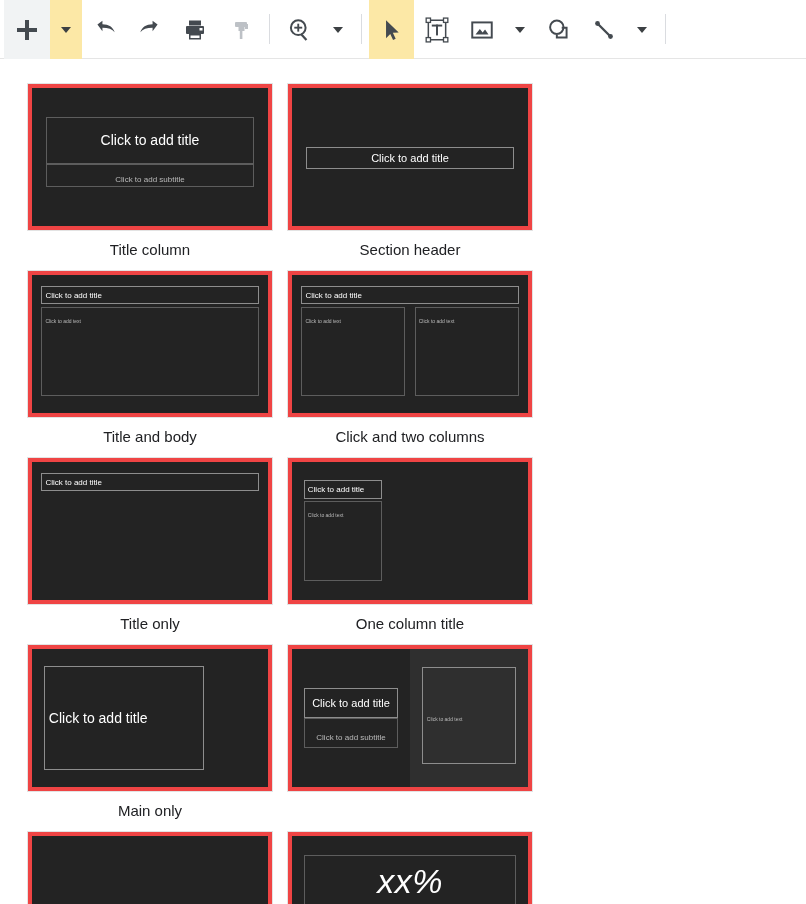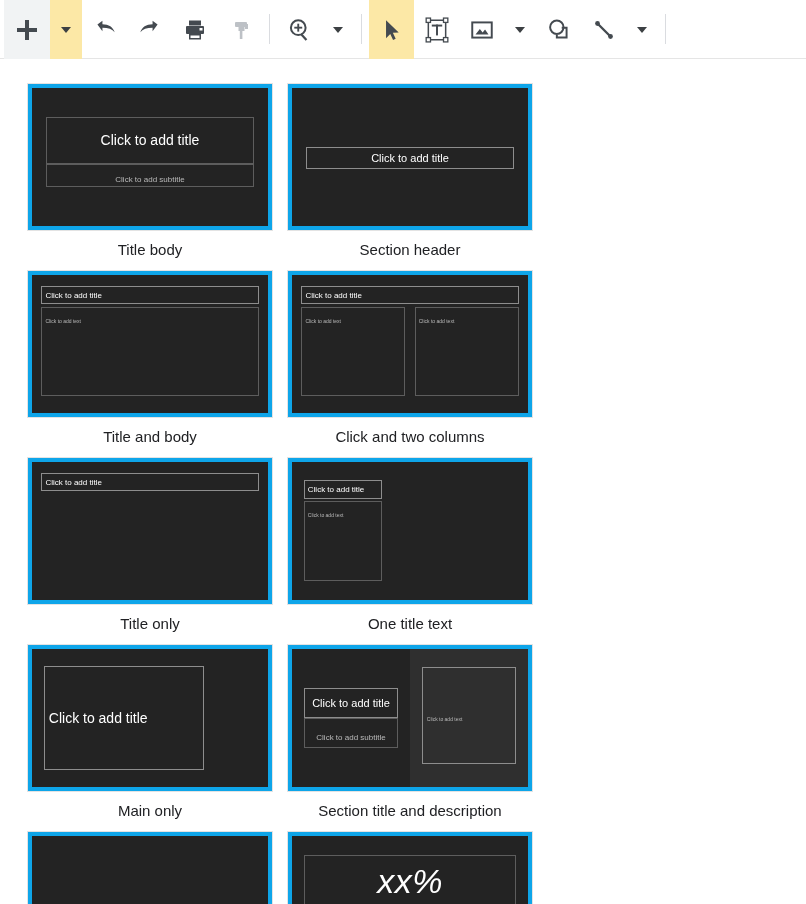--- a/index.html
+++ b/index.html
@@ -64,21 +64,21 @@
     width: 260px;
     margin-bottom: 11px;
     display: flex;
     flex-direction: column;
     align-items: center;
     cursor: pointer;
   }
   .thumb-frame {
     width: 246px;
     height: 148px;
-    background: #0ea5e9;
+    background: #ef4444;
     border: 1px solid #e3e3e3;
     padding: 4px;
   }
   .slide {
     position: relative;
     width: 100%;
     height: 100%;
     background: #232323;
     overflow: hidden;
   }
@@ -248,21 +248,21 @@
     <div class="thumb-frame">
       <div class="slide">
         <div class="ph c-center" style="left:6%;top:21%;width:88%;height:34%;">
           <span class="t-lg">Click to add title</span>
         </div>
         <div class="ph sub c-center" style="left:6%;top:55%;width:88%;height:17%;">
           <span class="t-sm">Click to add subtitle</span>
         </div>
       </div>
     </div>
-    <div class="layout-label">Title body</div>
+    <div class="layout-label">Title column</div>
   </div>
 
   <div class="layout-cell">
     <div class="thumb-frame">
       <div class="slide">
         <div class="ph bright c-center" style="left:6%;top:43%;width:88%;height:16%;">
           <span class="t-md">Click to add title</span>
         </div>
       </div>
     </div>
@@ -315,21 +315,21 @@
     <div class="thumb-frame">
       <div class="slide">
         <div class="ph bright c-midleft" style="left:5%;top:13%;width:33%;height:14%;">
           <span class="t-title-sm">Click to add title</span>
         </div>
         <div class="ph body c-topleft" style="left:5%;top:28%;width:33%;height:58%;">
           <span class="t-xs">Click to add text</span>
         </div>
       </div>
     </div>
-    <div class="layout-label">One title text</div>
+    <div class="layout-label">One column title</div>
   </div>
 
   <div class="layout-cell">
     <div class="thumb-frame">
       <div class="slide">
         <div class="ph bright c-midleft" style="left:5%;top:12%;width:68%;height:76%;">
           <span class="t-lg-l" style="padding-left:4px;">Click to add title</span>
         </div>
       </div>
     </div>
@@ -344,21 +344,20 @@
           <span class="t-md">Click to add title</span>
         </div>
         <div class="ph sub c-midcenter" style="left:5%;top:50%;width:40%;height:22%;">
           <span class="t-sm">Click to add subtitle</span>
         </div>
         <div class="ph bright body c-midleft" style="left:55%;top:13%;width:40%;height:70%;">
           <span class="t-xs-c" style="padding-left:4px;">Click to add text</span>
         </div>
       </div>
     </div>
-    <div class="layout-label">Section title and description</div>
   </div>
 
   <div class="layout-cell">
     <div class="thumb-frame">
       <div class="slide">
         
       </div>
     </div>
 
   </div>

